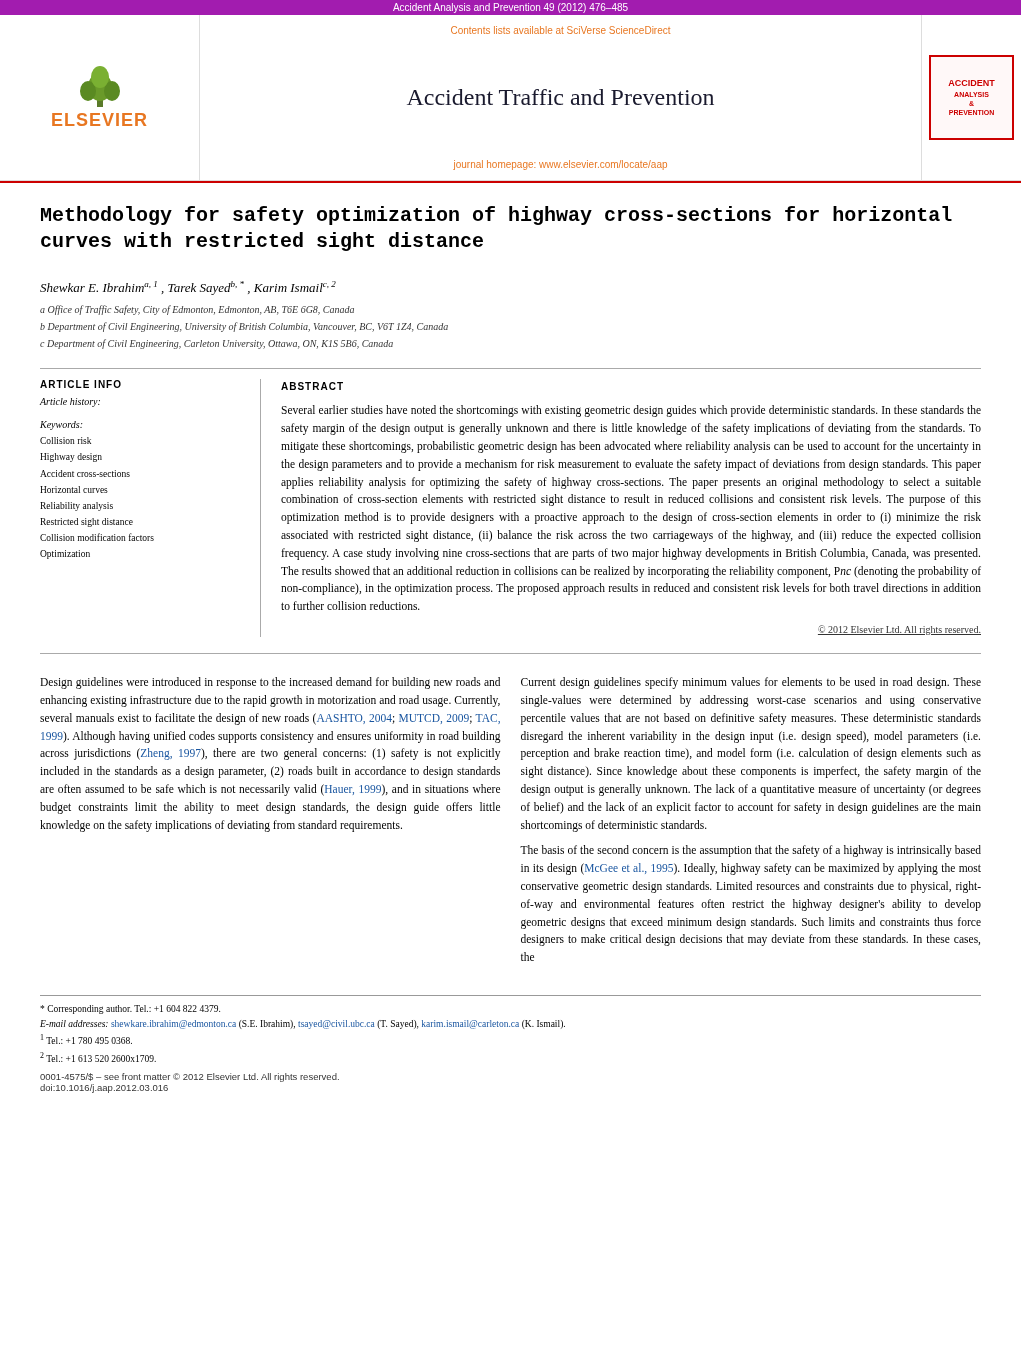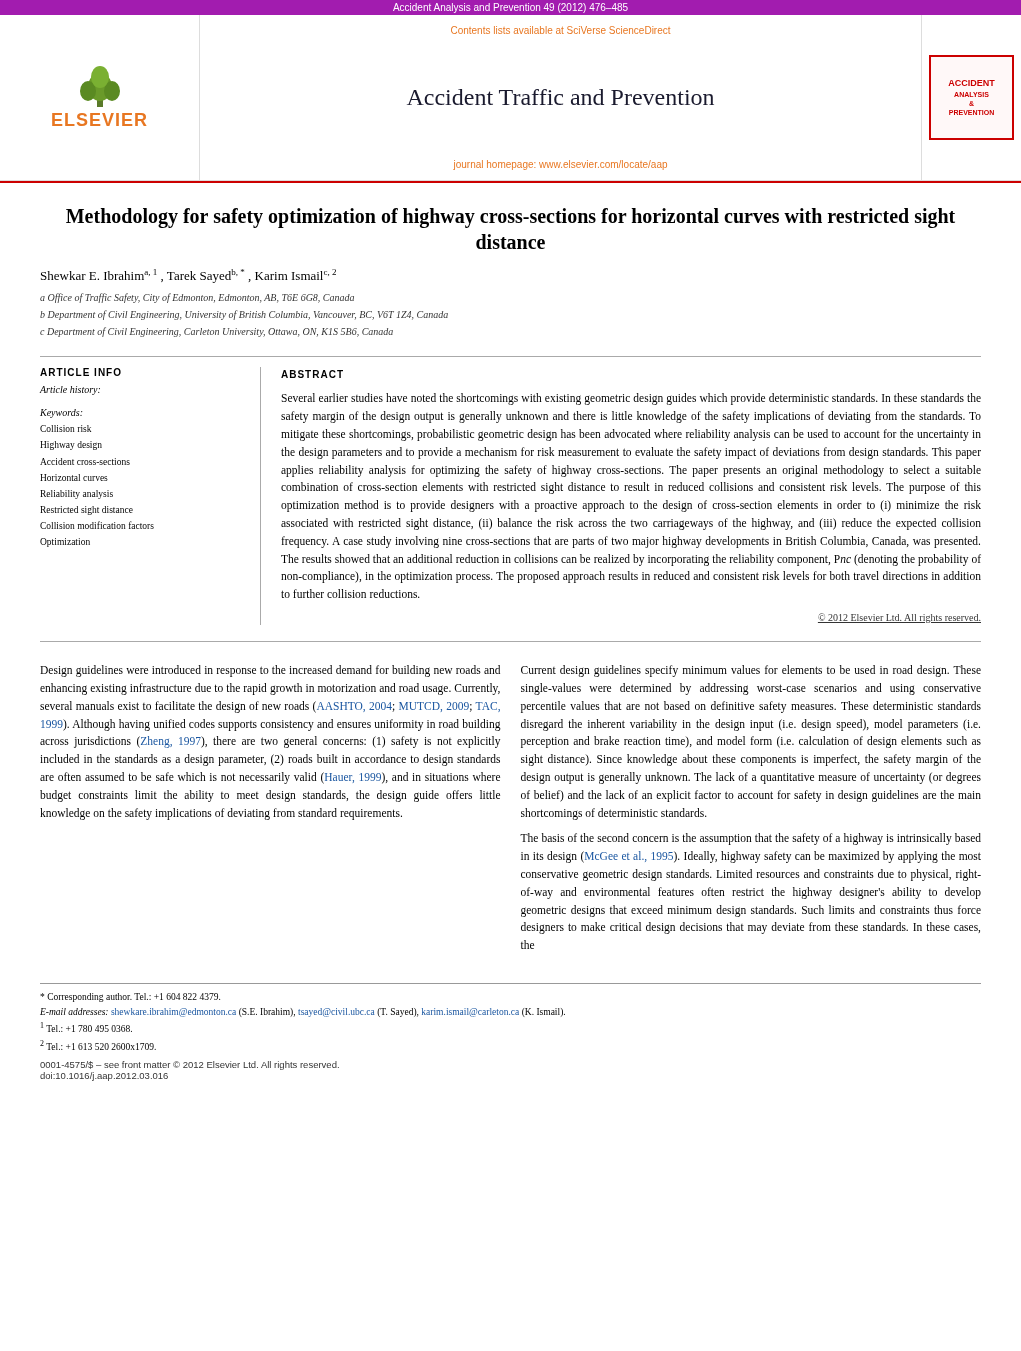--- a/index.html
+++ b/index.html
@@ -125,31 +125,31 @@
     }
 
     
     .paper-content {
       padding: 20px 40px;
     }
 
     .paper-title {
       font-size: 20px;
       font-weight: bold;
-      font-family: Liberation Serif, serif;
+      font-family: Liberation Mono, monospace;
       color: #000;
-      margin-bottom: 12px;
+      margin-bottom: 24px;
       line-height: 1.3;
-      text-align: center;
     }
 
     .authors-line {
       font-size: 13px;
       margin-bottom: 6px;
       font-family: "Times New Roman", serif;
+      font-style: italic;
     }
     .authors-line sup {
       font-size: 9px;
     }
 
     .affiliations {
       font-size: 10px;
       font-style: italic;
       color: #333;
       margin-bottom: 16px;

